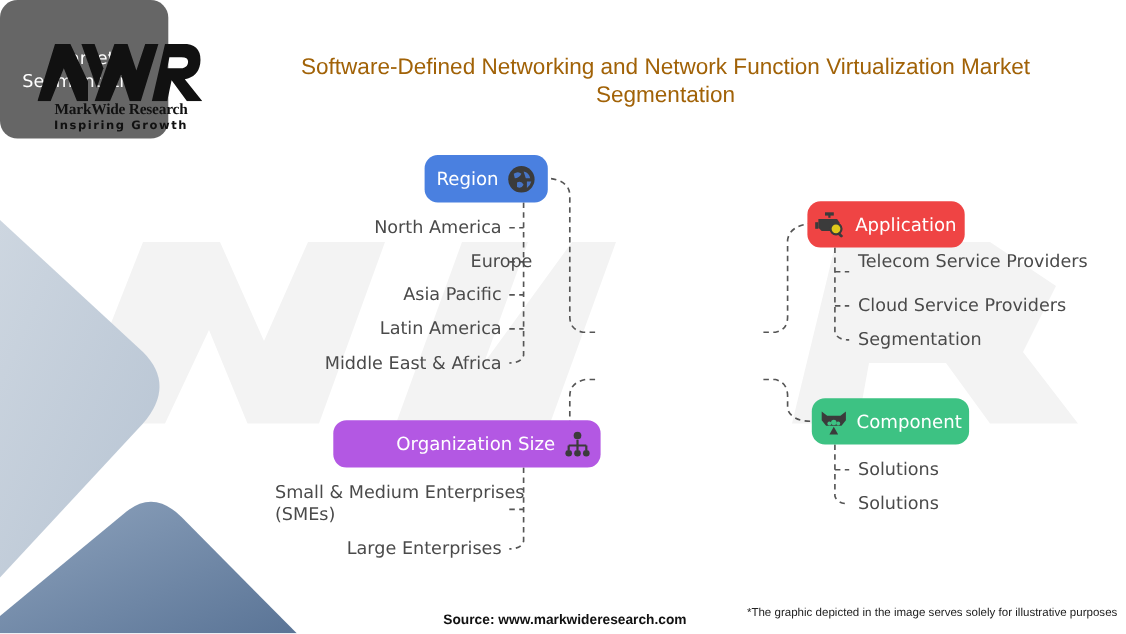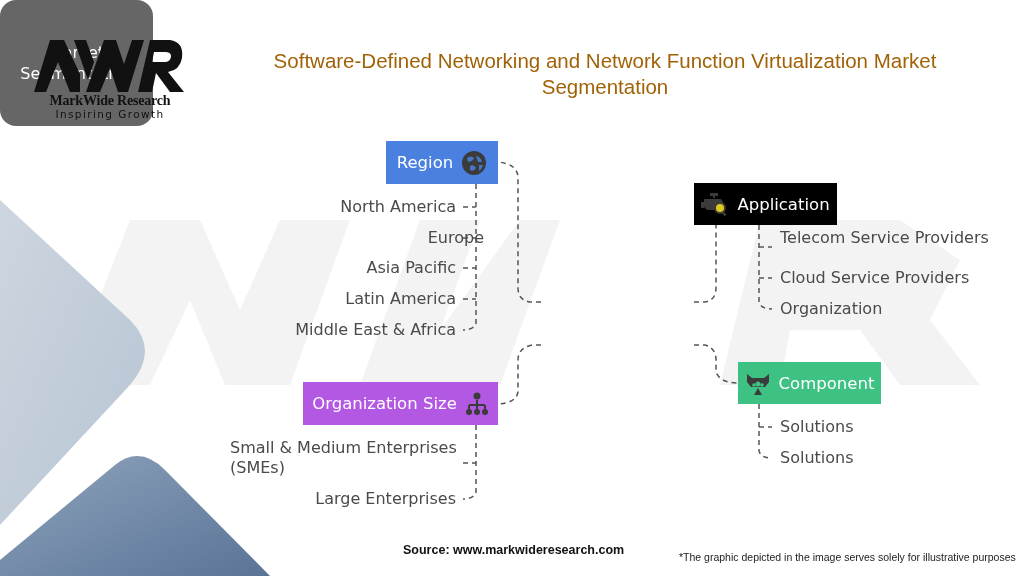--- a/index.html
+++ b/index.html
@@ -3,33 +3,33 @@
 <meta charset="utf-8">
 <style>
   html, body { margin:0; padding:0; }
   body { width:1024px; height:576px; position:relative; overflow:hidden; background:#ffffff; font-family:"Liberation Sans", sans-serif; }
   .abs { position:absolute; }
   
   #bg { position:absolute; left:0; top:0; width:1024px; height:576px; }
   
   .logo-mark { left:34px; top:40px; width:150px; height:52px; }
   .logo-name { left:30px; top:93px; width:160px; text-align:center; font-weight:bold; font-size:14px; color:#111; font-family:Liberation Serif, serif; letter-spacing:-0.2px; }
-  .logo-tag { left:30px; top:108px; width:160px; text-align:center; font-weight:normal; font-size:10.5px; color:#111; letter-spacing:1.4px; font-family:"DejaVu Sans", sans-serif; }
+  .logo-tag { left:30px; top:108px; width:160px; text-align:center; font-weight:bold; font-size:10.5px; color:#111; letter-spacing:1.4px; font-family:"DejaVu Sans", sans-serif; }
   .title { left:240px; top:48px; width:730px; text-align:center; font-size:20.5px; line-height:26px; color:#a16207; font-family:"Liberation Sans", sans-serif; }
-  .node { position:absolute; border-radius:0; color:#fff; font-size:16.5px; display:flex; align-items:center; font-family:"DejaVu Sans", sans-serif; }
+  .node { position:absolute; border-radius:12px; color:#fff; font-size:16.5px; display:flex; align-items:center; font-family:"DejaVu Sans", sans-serif; }
   .node .lbl { white-space:nowrap; }
   .node svg { flex:none; }
   #region { left:386px; top:141px; width:112px; height:43px; background:#4a80e0; justify-content:flex-end; padding-right:0; }
-  #application { left:694px; top:183px; width:143px; height:42px; background:#000000; }
+  #application { left:734px; top:183px; width:143px; height:42px; background:#ef4444; }
   #orgsize { left:303px; top:382px; width:195px; height:43px; background:#b358e3; }
   #component { left:738px; top:362px; width:143px; height:42px; background:#3dc283; }
   #center { left:541px; top:261px; width:153px; height:126px; background:#666666; border-radius:16px; color:#fff; font-size:16px; text-align:center; display:flex; align-items:center; justify-content:center; line-height:21px; font-family:"DejaVu Sans", sans-serif; }
   .item { position:absolute; font-size:16px; color:#4a4a4a; white-space:nowrap; font-family:"DejaVu Sans", sans-serif; }
   .item.r { text-align:left; }
-  .source { left:403px; top:543px; font-size:12.5px; font-weight:bold; color:#111; font-family:"Liberation Sans", sans-serif; }
+  .source { left:403px; top:556px; font-size:12.5px; font-weight:bold; color:#111; font-family:"Liberation Sans", sans-serif; }
   .disclaimer { left:679px; top:551px; font-size:10.5px; color:#222; font-family:"Liberation Sans", sans-serif; }
   #lines { position:absolute; left:0; top:0; width:1024px; height:576px; }
 </style>
 </head>
 <body>
 
 <svg id="bg" viewBox="0 0 1024 576">
   <defs>
     <linearGradient id="g1" x1="0" y1="0" x2="1" y2="1">
       <stop offset="0" stop-color="#cdd6e0"></stop>
@@ -105,21 +105,21 @@
       <rect x="12" y="3" width="2" height="3"></rect>
       <path d="M3,7 L20,7 L22,10 L22,18 L6,18 L3,15 Z"></path>
       <rect x="0" y="10" width="3" height="6"></rect>
       <circle cx="19" cy="16" r="5" fill="#e0c81a" stroke="#3b3b3b" stroke-width="2"></circle>
       <rect x="22" y="19" width="5" height="2.5" transform="rotate(45 22 19)"></rect>
     </g>
   </svg>
   <span class="lbl">Application</span>
 </div>
 
-<div class="node" id="orgsize" style="justify-content:center;gap:8px;">
+<div class="node" id="orgsize" style="justify-content:center;gap:8px;padding-left:48px;">
   <span class="lbl">Organization Size</span>
   <svg width="24" height="24" viewBox="0 0 24 24">
     <g fill="#3b3b3b" stroke="#3b3b3b">
       <circle cx="12" cy="4" r="3.5" stroke="none"></circle>
       <path d="M12,8 L12,13 M4,13 L20,13 M4,13 L4,17 M12,13 L12,17 M20,13 L20,17" fill="none" stroke-width="2"></path>
       <circle cx="4" cy="20" r="3" stroke="none"></circle>
       <circle cx="12" cy="20" r="3" stroke="none"></circle>
       <circle cx="20" cy="20" r="3" stroke="none"></circle>
     </g>
   </svg>
@@ -137,24 +137,24 @@
   </svg>
   <span class="lbl">Component</span>
 </div>
 
 <div class="item r" style="right:568px;top:197px;">North America</div>
 <div class="item r" style="right:540px;top:228px;">Europe</div>
 <div class="item r" style="right:568px;top:258px;">Asia Pacific</div>
 <div class="item r" style="right:568px;top:289px;">Latin America</div>
 <div class="item r" style="right:568px;top:320px;">Middle East &amp; Africa</div>
 
-<div class="item r" style="right:564px;top:438px;width:230px;white-space:normal;line-height:20px;">Small &amp; Medium Enterprises (SMEs)</div>
+<div class="item r" style="right:544px;top:438px;width:230px;white-space:normal;line-height:20px;">Small &amp; Medium Enterprises (SMEs)</div>
 <div class="item r" style="right:568px;top:489px;">Large Enterprises</div>
 
 <div class="item" style="left:780px;top:228px;">Telecom Service Providers</div>
 <div class="item" style="left:780px;top:268px;">Cloud Service Providers</div>
-<div class="item" style="left:780px;top:299px;">Organization</div>
+<div class="item" style="left:780px;top:299px;">Segmentation</div>
 
 <div class="item" style="left:780px;top:417px;">Solutions</div>
 <div class="item" style="left:780px;top:448px;">Solutions</div>
 
 <div class="abs source">Source: www.markwideresearch.com</div>
 <div class="abs disclaimer">*The graphic depicted in the image serves solely for illustrative purposes</div>
 
 </body></html>

